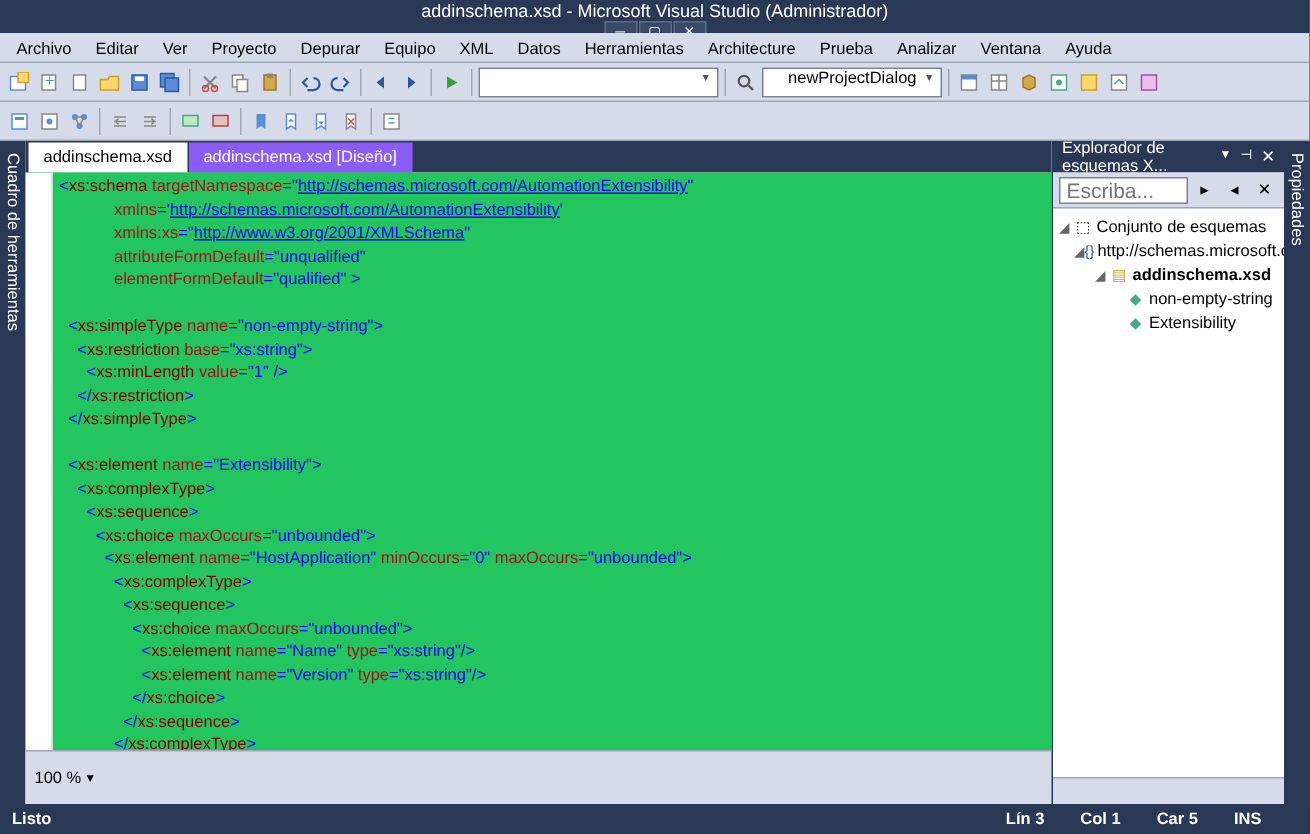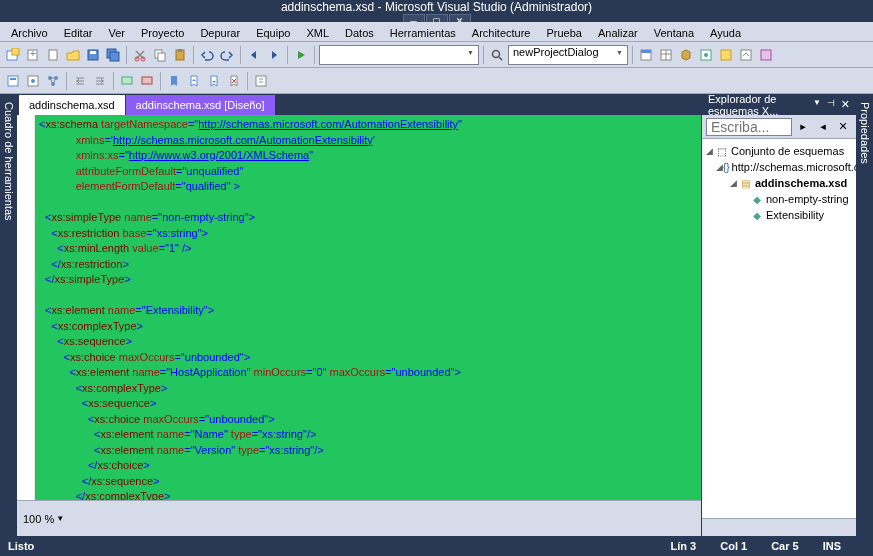--- a/index.html
+++ b/index.html
@@ -7,21 +7,21 @@
 .titlebar { background: #293955; color: #fff; height: 22px; display: flex; align-items: center; padding: 0 6px; flex-direction: column; }
 .titlebar .vs-icon { width: 14px; height: 14px; margin-right: 6px; background: linear-gradient(135deg,#68217a,#b4a0ff); border-radius: 2px; }
 .titlebar .title { flex: 1; font-size: 12px; }
 .titlebar .winbtns { display: flex; gap: 1px; }
 .titlebar .winbtn { width: 22px; height: 14px; background: #3a4a66; border: 1px solid #5a6a86; display: flex; align-items: center; justify-content: center; color: #fff; font-size: 9px; cursor: pointer; }
 .menubar { background: #d6dbe9; height: 20px; display: flex; align-items: flex-end; padding: 0 4px; gap: 2px; border-bottom: 1px solid #a0a8b8; }
 .menubar .menuitem { padding: 2px 7px; cursor: pointer; color: #000; }
 .toolbar { background: #d6dbe9; height: 26px; display: flex; align-items: center; padding: 0 4px; gap: 2px; border-bottom: 1px solid #a0a8b8; }
 .toolbar .tb-btn { width: 18px; height: 18px; display: flex; align-items: center; justify-content: center; cursor: pointer; border: 1px solid transparent; border-radius: 2px; }
 .toolbar .sep { width: 1px; height: 18px; background: #a0a8b8; margin: 0 2px; }
-.toolbar .combo { height: 20px; border: 1px solid #7a8296; background: #fff; padding: 0 16px 0 4px; min-width: 120px; font-size: 11px; position: relative; }
+.toolbar .combo { height: 20px; border: 1px solid #7a8296; background: #fff; padding: 0 16px 0 4px; min-width: 120px; font-size: 11px; position: relative; text-align: right; }
 .toolbar .combo::after { content: "▼"; position: absolute; right: 4px; top: 3px; font-size: 7px; color: #555; }
 .toolbar .wide { min-width: 160px; }
 .main-area { flex: 1; display: flex; overflow: hidden; }
 .left-gutter { width: 17px; background: #293955; display: flex; flex-direction: column; align-items: center; }
 .left-gutter .vtab { writing-mode: vertical-rl; color: #fff; padding: 8px 2px; cursor: pointer; font-size: 11px; }
 .editor-pane { flex: 1; display: flex; flex-direction: column; background: #fff; }
 .doctabs { background: #293955; height: 21px; display: flex; align-items: flex-end; padding-left: 2px; }
 .doctab { height: 20px; padding: 3px 10px; margin-right: 1px; cursor: pointer; display: flex; align-items: center; font-size: 11px; }
 .doctab.active { background: #fff; color: #000; }
 .doctab.inactive { background: #8b5cf6; color: #fff; }

